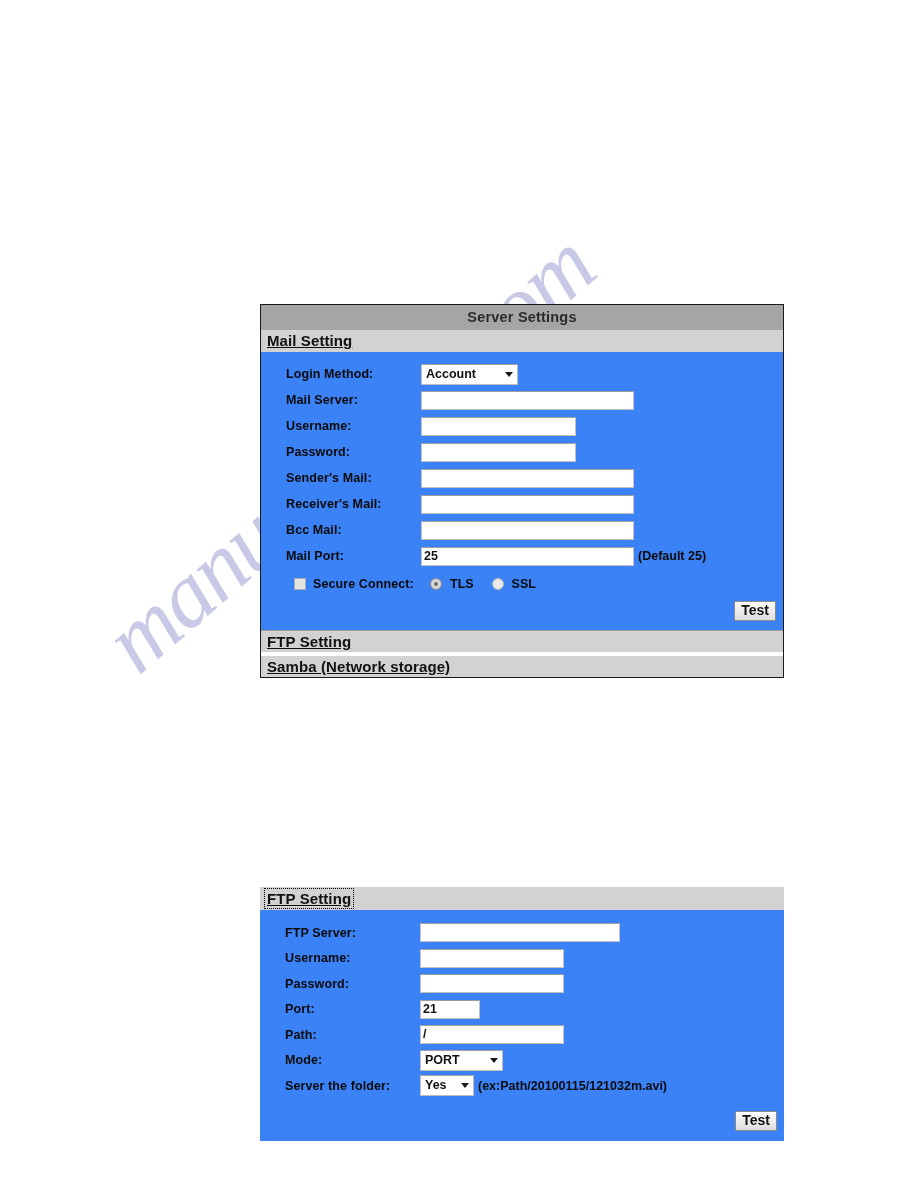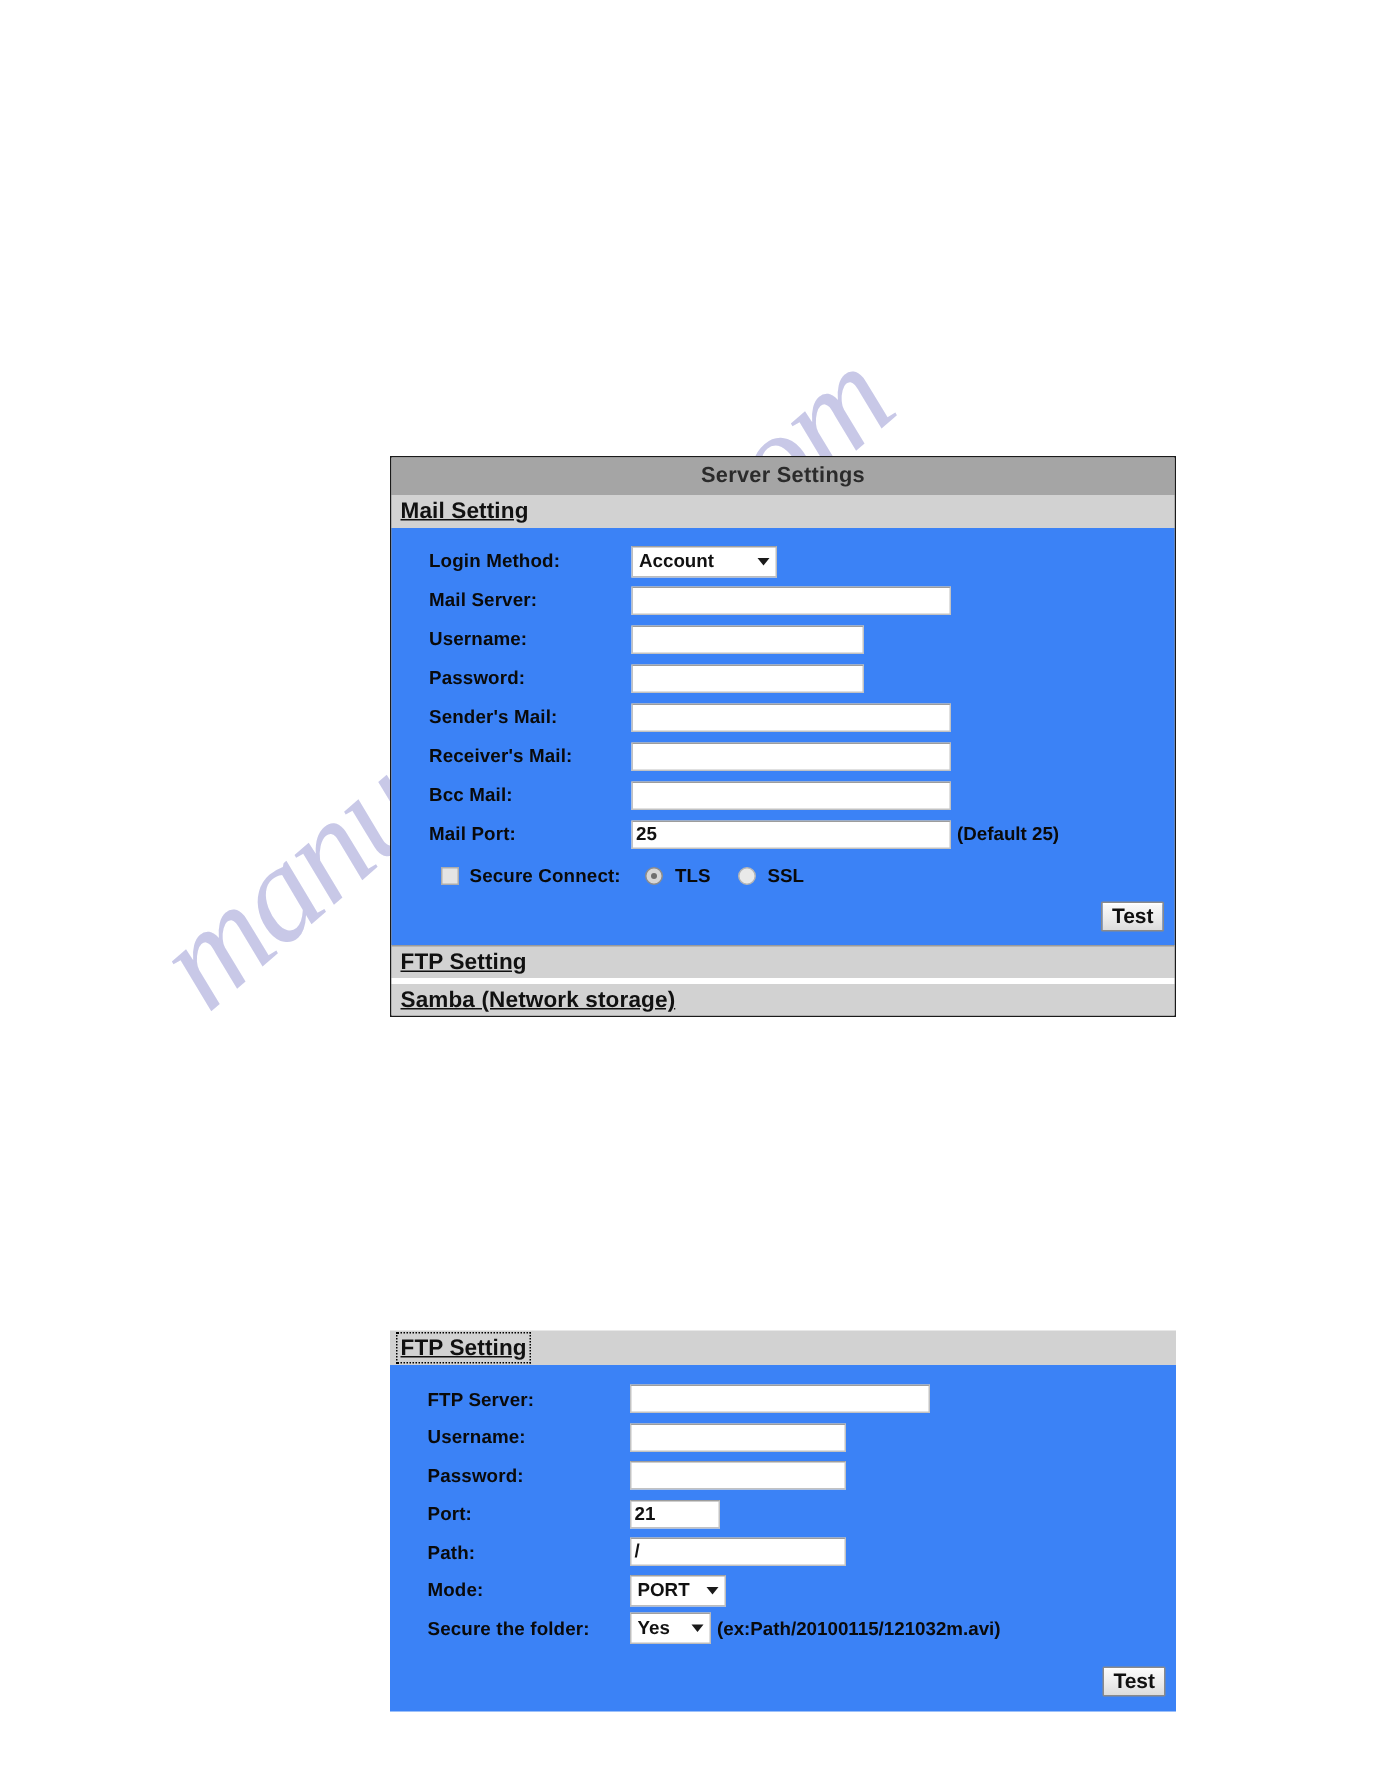--- a/index.html
+++ b/index.html
@@ -367,28 +367,28 @@
       <div class="tf" style="width:60px;">21</div>
     </div>
 
     <div class="row">
       <div class="lbl">Path:</div>
       <div class="tf" style="width:144px;">/</div>
     </div>
 
     <div class="row">
       <div class="lbl">Mode:</div>
-      <div class="sel" style="width:64px;align-items:center;">
+      <div class="sel" style="width:83px;align-items:center;">
         <span>PORT</span>
         <span class="caret"></span>
       </div>
     </div>
 
     <div class="row">
-      <div class="lbl">Secure the folder:</div>
+      <div class="lbl">Server the folder:</div>
       <div class="sel" style="width:54px;">
         <span>Yes</span>
         <span class="caret"></span>
       </div>
       <div class="note" style="margin-left:4px;">(ex:Path/20100115/121032m.avi)</div>
     </div>
 
     <div class="btn-row" style="padding-top:12px;padding-bottom:10px;padding-right:7px;">
       <span class="btn">Test</span>
     </div>

